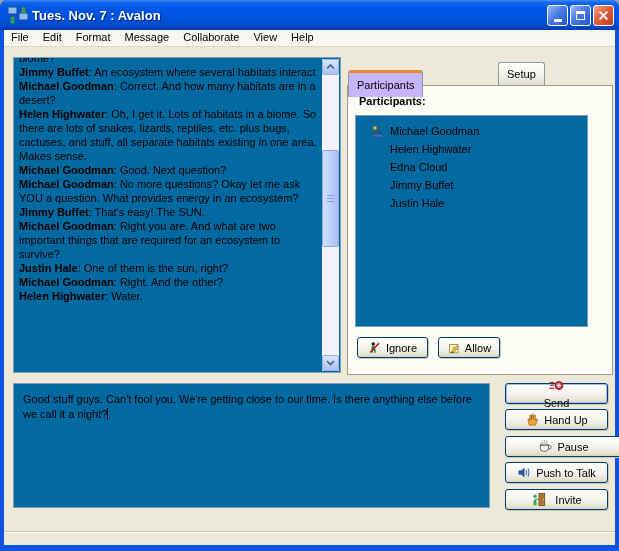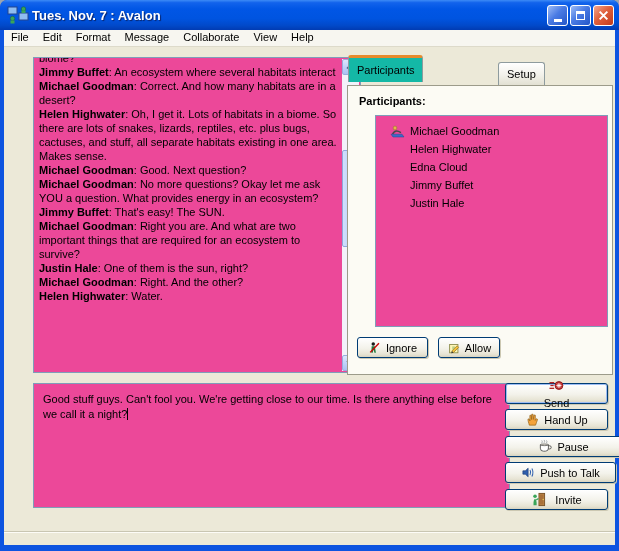--- a/index.html
+++ b/index.html
@@ -30,21 +30,21 @@
   
   .winbody{margin:0 4px;height:515px;background:#ECE9D8;position:relative;}
   .menubar{
     height:17px;background:#F7F6F0;border-bottom:1px solid #DDDACA;
     display:flex;align-items:flex-start;padding-left:0;
   }
   .menu-item{padding:1px 7px 2px 7px;}
   .content{position:relative;height:484px;background:#ECE9D8;}
   .statusbar{height:14px;background:#ECE9D8;border-top:1px solid #C9C6B2;box-shadow:inset 0 1px 0 #FDFCF7;}
   
-  .whitebox{position:absolute;background:#ec4899;border:1px solid #7F9DB9;margin-left:20px;}
+  .whitebox{position:absolute;background:#0369a1;border:1px solid #7F9DB9;}
   
   .transcript{left:9px;top:10px;width:328px;height:316px;}
   .transcript-text{position:absolute;left:5px;top:0;right:23px;bottom:1px;overflow:hidden;}
   .transcript-inner{margin-top:-7px;}
   .msg{line-height:14px;}
   .msg b{font-weight:bold;}
   
   .scrollbar{position:absolute;top:1px;right:1px;bottom:1px;width:17px;background:#F3F2FA;}
   .sb-btn{
     position:absolute;left:0;width:17px;height:16px;border:1px solid #97AEDE;border-radius:2px;
@@ -63,21 +63,21 @@
     position:absolute;left:343px;top:38px;width:266px;height:290px;
     background:#FCFBF4;border:1px solid #9C9B8A;
   }
   .tab{
     position:absolute;top:15px;height:23px;z-index:1;padding:0 8px;
     background:linear-gradient(180deg,#FFFFFF 0%,#F2F1EA 55%,#E2E0D2 100%);
     border:1px solid #8E9B9E;border-bottom:none;border-radius:3px 3px 0 0;
     display:flex;align-items:center;
   }
   .tab.active{
-    top:8px;height:27px;z-index:3;background:#14b8a6;
+    top:23px;height:27px;z-index:3;background:#c4b5fd;
     border-top:3px solid #E68B2C;
   }
   .tab-participants{left:344px;} .tab-attachments{left:421px;} .tab-setup{left:494px;}
   .participants-label{position:absolute;left:355px;top:48px;font-weight:bold;}
   .listbox{left:351px;top:68px;width:233px;height:212px;padding:6px 0 0 13px;}
   .prow{height:18px;display:flex;align-items:center;}
   .picon{width:17px;height:13px;margin-right:4px;flex:none;}
   
   .xp-btn{
     position:absolute;height:21px;border:1px solid #003C74;border-radius:3px;
@@ -85,21 +85,21 @@
     box-shadow:1px 1px 0 #CCC8B2;
     display:flex;align-items:center;justify-content:center;gap:4px;font-size:11px;
   }
   .xp-btn svg{flex:none;}
   .btn-ignore{left:353px;top:290px;width:71px;}
   .btn-allow{left:434px;top:290px;width:62px;}
   .btn-disallow{left:506px;top:290px;width:78px;}
   .btn-send{left:501px;top:336px;width:103px;box-shadow:inset 0 0 0 1px #9DBDF4,1px 1px 0 #CCC8B2;flex-direction:column;}
   .btn-handup{left:501px;top:362px;width:103px;}
   .btn-pause{left:501px;top:389px;width:117px;}
-  .btn-ptt{left:501px;top:415px;width:111px;}
+  .btn-ptt{left:501px;top:415px;width:103px;}
   .btn-invite{left:501px;top:442px;width:103px;gap:9px;}
   
   .compose{left:9px;top:336px;width:477px;height:125px;padding:8px 9px;line-height:15px;cursor:text;}
   .caret{display:inline-block;width:1px;height:12px;background:#000;vertical-align:-2px;}
 </style>
 </head>
 <body>
 
 <div class="window">
 

